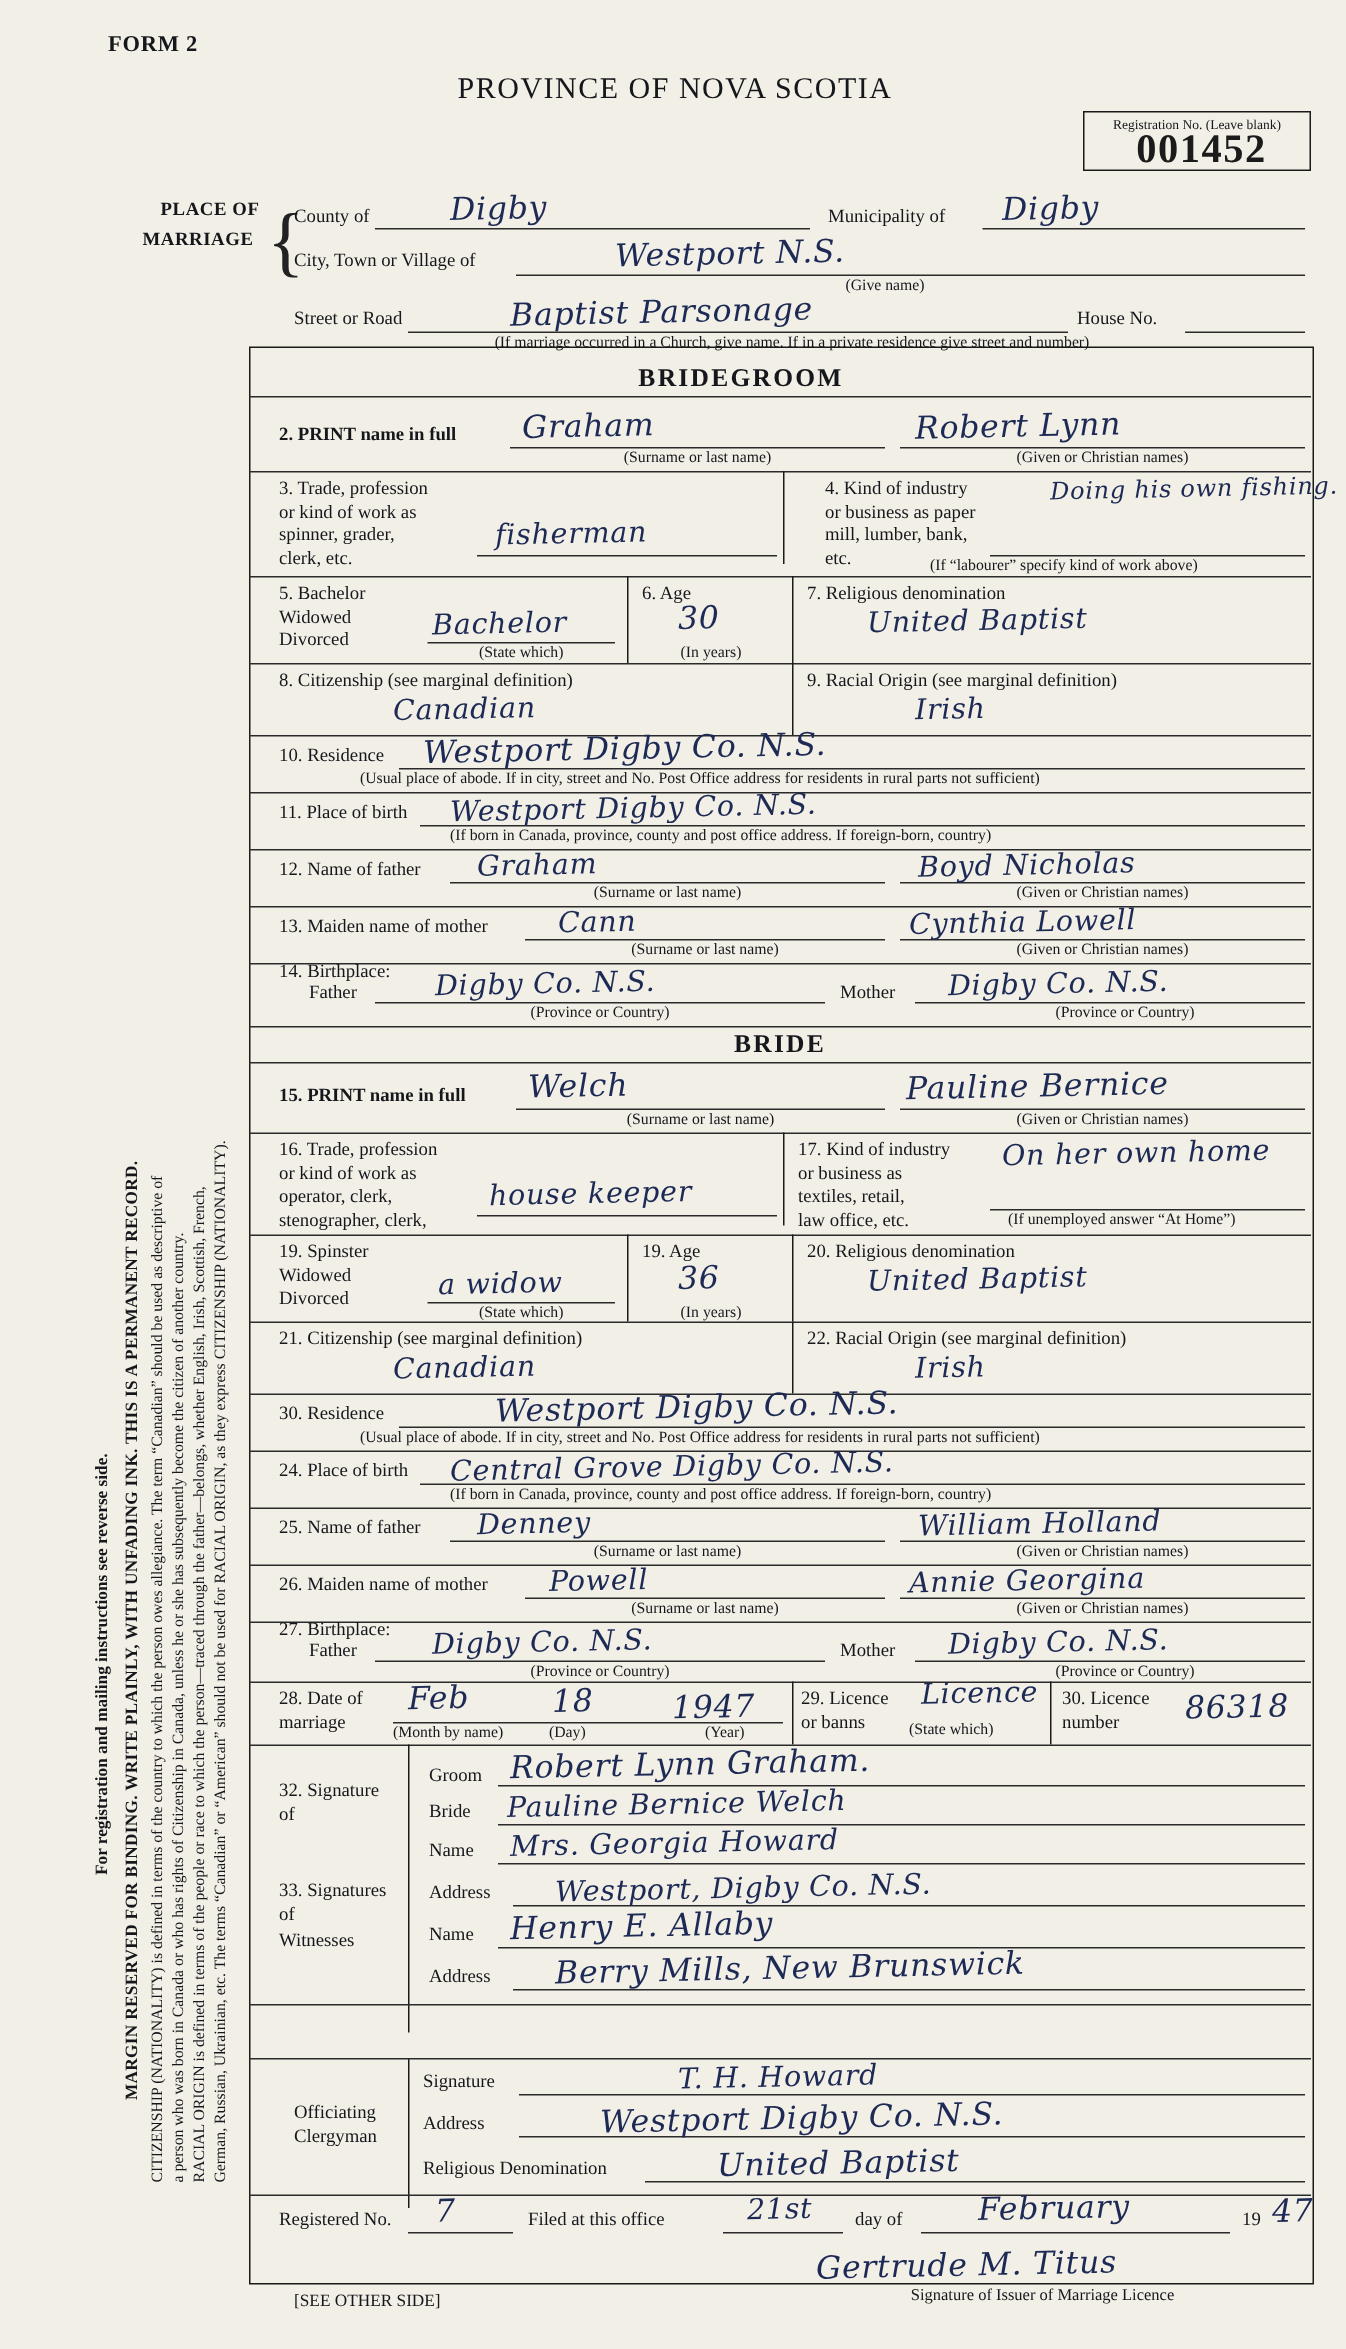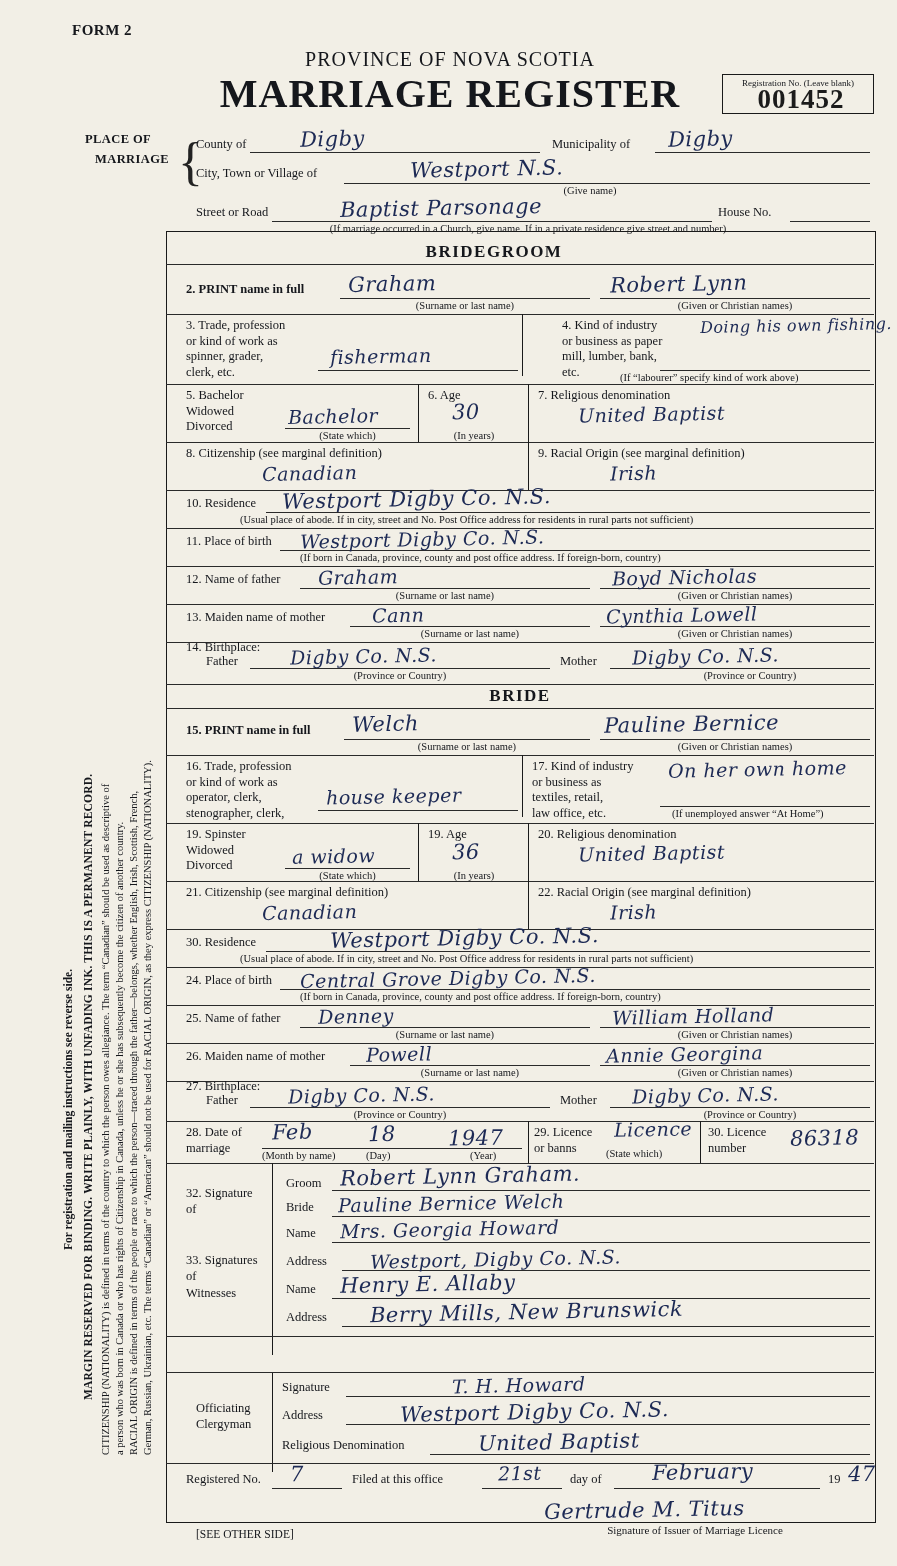--- a/index.html
+++ b/index.html
@@ -63,27 +63,26 @@
   .brace{font-size:40px;line-height:0;}
 </style>
 </head>
 <body>
 
 <div class="page">
 
   <div class="abs" style="left:72px;top:22px;font-weight:bold;font-size:15px;letter-spacing:.5px;">FORM 2</div>
 
   <div class="abs ctr" style="left:180px;top:48px;width:540px;font-size:20px;letter-spacing:1px;">PROVINCE OF NOVA SCOTIA</div>
-  <div class="abs ctr hdr-title" style="left:150px;top:70px;width:600px;font-size:40px;">MARRIAGE REGISTER</div>
 
   <div class="regbox" style="left:722px;top:74px;width:150px;height:38px;"></div>
   <div class="abs tiny" style="left:728px;top:78px;width:140px;text-align:center;font-size:9px;">Registration No. (Leave blank)</div>
   <div class="abs regnum" style="left:728px;top:84px;width:146px;text-align:center;">001452</div>
 
-  <div class="abs lbl" style="left:85px;top:132px;font-weight:bold;letter-spacing:.4px;">PLACE OF</div>
+  <div class="abs lbl" style="left:107px;top:132px;font-weight:bold;letter-spacing:.4px;">PLACE OF</div>
   <div class="abs lbl" style="left:95px;top:152px;font-weight:bold;letter-spacing:.4px;">MARRIAGE</div>
   <div class="abs brace" style="left:178px;top:162px;font-size:52px;color:#222;">{</div>
 
   <div class="abs lbl" style="left:196px;top:137px;">County of</div>
   <div class="rule" style="left:250px;top:152px;width:290px;"></div>
   <div class="abs hw lg" style="left:300px;top:127px;">Digby</div>
 
   <div class="abs lbl" style="left:552px;top:137px;">Municipality of</div>
   <div class="rule" style="left:655px;top:152px;width:215px;"></div>
   <div class="abs hw lg" style="left:668px;top:127px;">Digby</div>
@@ -114,21 +113,21 @@
   <div class="abs tiny ctr" style="left:600px;top:300px;width:270px;">(Given or Christian names)</div>
   <div class="rule" style="left:166px;top:314px;width:708px;"></div>
 
   <div class="abs lbl" style="left:186px;top:318px;white-space:pre-line;line-height:1.25;font-family:Liberation Serif, serif;">3. Trade, profession
 or kind of work as
 spinner,  grader,
 clerk, etc.</div>
   <div class="rule" style="left:318px;top:370px;width:200px;"></div>
   <div class="abs hw" style="left:330px;top:345px;">fisherman</div>
   <div class="abs" style="left:522px;top:314px;width:1px;height:62px;border-left:1px solid #1a1a1a;"></div>
-  <div class="abs lbl" style="left:562px;top:318px;white-space:pre-line;line-height:1.25;">4. Kind of industry
+  <div class="abs lbl" style="left:550px;top:318px;white-space:pre-line;line-height:1.25;">4. Kind of industry
 or business as paper
 mill, lumber, bank,
 etc.</div>
   <div class="abs hw sm" style="left:700px;top:316px;">Doing his own fishing.</div>
   <div class="rule" style="left:660px;top:370px;width:210px;"></div>
   <div class="abs tiny" style="left:620px;top:372px;">(If “labourer” specify kind of work above)</div>
   <div class="rule" style="left:166px;top:384px;width:708px;"></div>
 
   <div class="abs lbl" style="left:186px;top:388px;white-space:pre-line;line-height:1.25;">5. Bachelor
 Widowed

